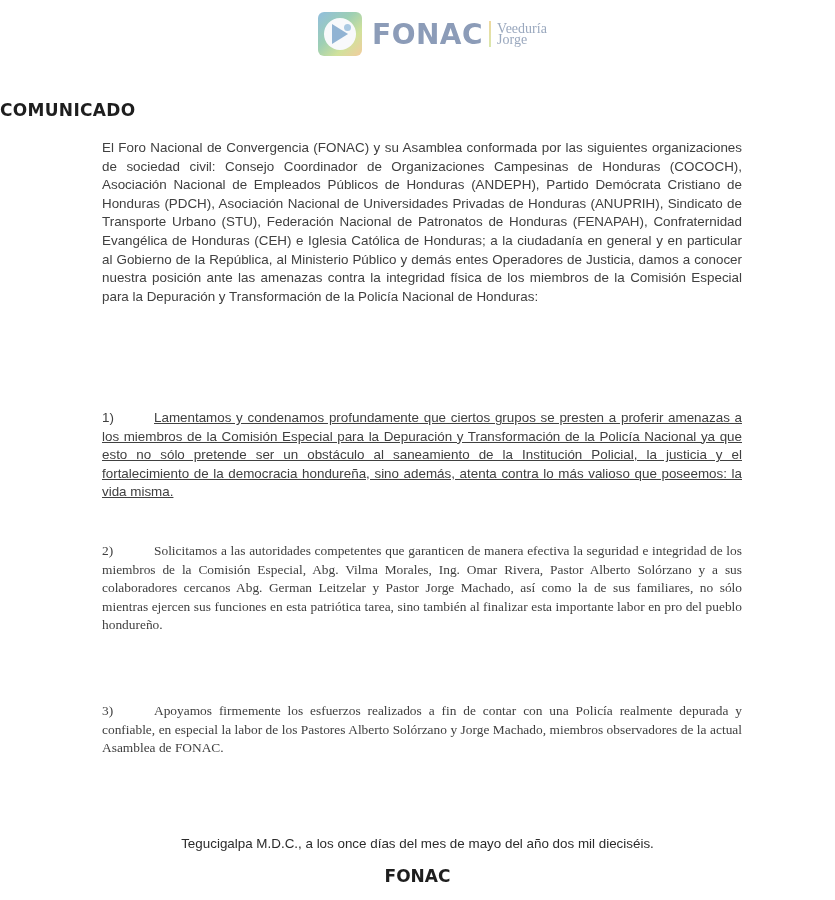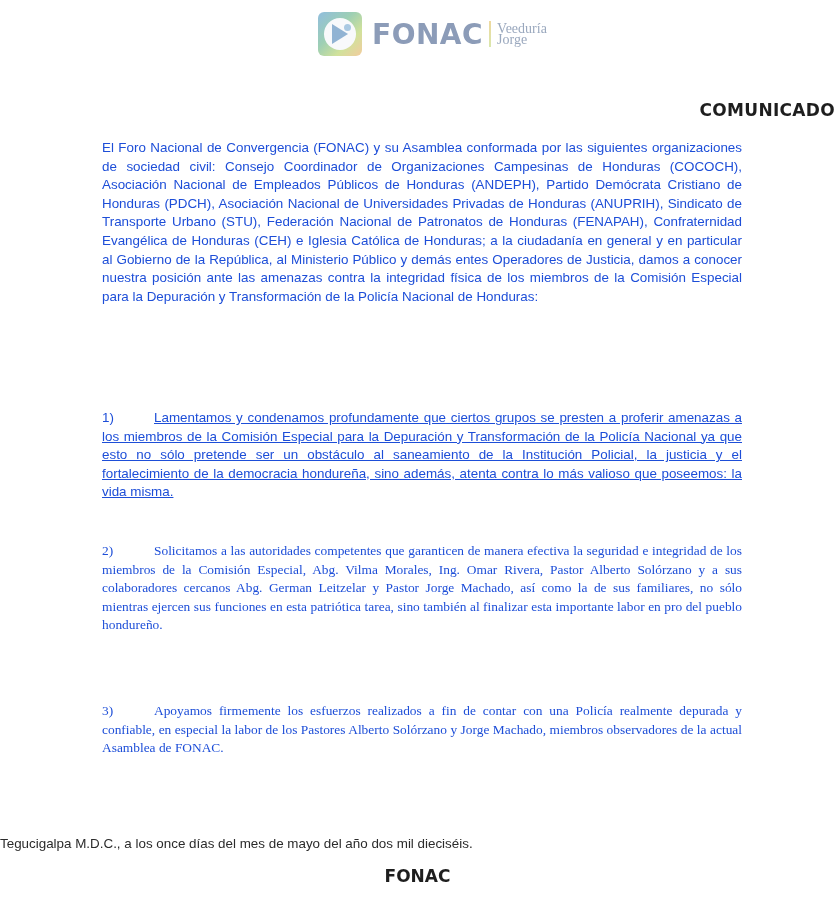--- a/index.html
+++ b/index.html
@@ -11,30 +11,30 @@
     opacity:0.85; }
   .logo-mark .inner { position:absolute; left:6px; top:6px; width:32px; height:32px; border-radius:50%;
     background:#f7f9fb; }
   .logo-mark .tri { position:absolute; left:14px; top:12px; width:0; height:0;
     border-top:10px solid transparent; border-bottom:10px solid transparent; border-left:16px solid #7ea6cc; }
   .logo-mark .dot { position:absolute; left:26px; top:12px; width:7px; height:7px; border-radius:50%; background:#9cc0de; }
   .logo-text { font-family:"DejaVu Sans", sans-serif; font-weight:bold; font-size:28px; color:#8c9cb8;
     margin-left:10px; letter-spacing:0.5px; }
   .logo-sep { width:2px; height:26px; margin:0 6px; background:linear-gradient(#e7c875,#c9dd8a); opacity:0.7; }
   .logo-sub { font-size:14px; line-height:11px; color:#9aa8be;font-family:Liberation Serif, serif; }
-  .title { position:absolute; top:100px; left:0; width:835px; text-align:right;
+  .title { position:absolute; top:100px; left:0; width:835px; text-align:left;
     font-family:"DejaVu Sans", sans-serif; font-size:17px; font-weight:bold; color:#1e1e1e; letter-spacing:0.3px; }
   .body { position:absolute; left:102px; width:640px; font-size:13.4px; line-height:18.6px;
-    text-align:justify; text-align-last:left; color:#1d4ed8; }
+    text-align:justify; text-align-last:left; color:#404040; }
   .intro { top:139px; }
   .p1 { top:409px;text-decoration:underline; }
   .p2 { top:542px;font-family:Liberation Serif, serif; }
   .p3 { top:702px;font-family:Liberation Serif, serif; }
   .num { display:inline-block; width:52px; }
-  .closing { position:absolute; top:836px; left:0; width:835px; text-align:left; font-size:13.4px; color:#2b2b2b; }
+  .closing { position:absolute; top:836px; left:0; width:835px; text-align:center; font-size:13.4px; color:#2b2b2b; }
   .signature { position:absolute; top:866px; left:0; width:835px; text-align:center;
     font-family:"DejaVu Sans", sans-serif; font-size:17px; font-weight:bold; color:#1e1e1e; }
 </style>
 </head>
 <body>
 
 <div class="logo">
   <div class="logo-mark">
     <div class="inner"></div>
       <div class="tri"></div>

